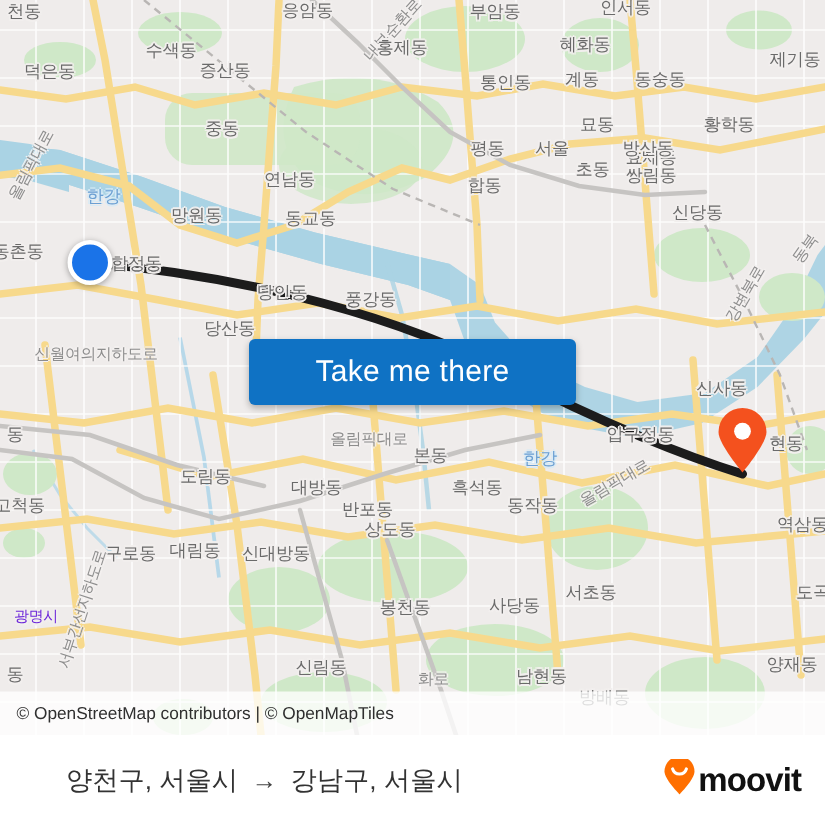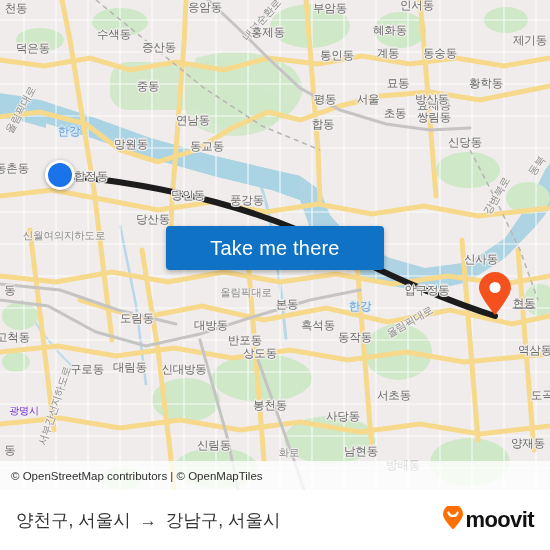--- a/index.html
+++ b/index.html
@@ -79,21 +79,21 @@
     font-size:11.5px;color:#2f2f2f;white-space:nowrap;
   }
 
   
   #footer{
     position:absolute;left:0;top:490px;width:550px;height:60px;
     background:#ffffff;
     display:flex;align-items:center;justify-content:space-between;
     box-sizing:border-box;padding:0 16px 0 16px;
   }
-  #route-summary{display:flex;align-items:center;gap:9px;}
+  #route-summary{display:flex;align-items:center;gap:9px;margin-left:28px;}
   #route-summary .place{font-size:17.5px;color:#333333;white-space:nowrap;}
   #route-summary .arrow{font-size:17px;color:#444444;line-height:1;}
   #moovit-logo{display:flex;align-items:center;gap:1px;}
   #moovit-logo .wordmark{
     font-size:22px;font-weight:bold;color:#111111;letter-spacing:-.6px;
   }
 </style>
 </head>
 <body>
 
@@ -197,21 +197,21 @@
         <div class="maplabel" style="left: 16px; top: 8px;">천동</div>
         <div class="maplabel" style="left: 205px; top: 7px;">응암동</div>
         <div class="maplabel road" style="left: 262px; top: 20px; transform: translate(-50%, -50%) rotate(-48deg);">내부순환로</div>
         <div class="maplabel" style="left: 330px; top: 8px;">부암동</div>
         <div class="maplabel" style="left: 417px; top: 5px;">인서동</div>
         <div class="maplabel" style="left: 114px; top: 34px;">수색동</div>
         <div class="maplabel" style="left: 268px; top: 32px;">홍제동</div>
         <div class="maplabel" style="left: 390px; top: 30px;">혜화동</div>
         <div class="maplabel" style="left: 530px; top: 40px;">제기동</div>
         <div class="maplabel" style="left: 33px; top: 48px;">덕은동</div>
-        <div class="maplabel" style="left: 150px; top: 47px; margin-left: 9px;">증산동</div>
+        <div class="maplabel" style="left: 150px; top: 47px;">증산동</div>
         <div class="maplabel" style="left: 337px; top: 55px;">통인동</div>
         <div class="maplabel" style="left: 388px; top: 53px;">계동</div>
         <div class="maplabel" style="left: 440px; top: 53px;">동숭동</div>
         <div class="maplabel road" style="left: 21px; top: 110px; transform: translate(-50%, -50%) rotate(-62deg);">올림픽대로</div>
         <div class="maplabel" style="left: 148px; top: 86px;">중동</div>
         <div class="maplabel" style="left: 325px; top: 99px;">평동</div>
         <div class="maplabel" style="left: 368px; top: 99px;">서울</div>
         <div class="maplabel" style="left: 398px; top: 83px;">묘동</div>
         <div class="maplabel" style="left: 434px; top: 80px; margin-top: 25px;">효제동</div>
         <div class="maplabel" style="left: 486px; top: 83px;">황학동</div>
@@ -230,38 +230,38 @@
         <div class="maplabel" style="left: 247px; top: 200px;">풍강동</div>
         <div class="maplabel road" style="left: 497px; top: 196px; transform: translate(-50%, -50%) rotate(-60deg);">강변북로</div>
         <div class="maplabel road" style="left: 537px; top: 166px; transform: translate(-50%, -50%) rotate(-55deg);">동북</div>
         <div class="maplabel road" style="left: 64px; top: 236px;">신월여의지하도로</div>
         <div class="maplabel" style="left: 153px; top: 219px;">당산동</div>
         <div class="maplabel" style="left: 481px; top: 259px;">신사동</div>
         <div class="maplabel road" style="left: 246px; top: 293px;">올림픽대로</div>
         <div class="maplabel" style="left: 287px; top: 304px;">본동</div>
         <div class="maplabel water" style="left: 360px; top: 306px;">한강</div>
         <div class="maplabel" style="left: 427px; top: 290px;">압구정동</div>
-        <div class="maplabel" style="left: 524px; top: 303px; text-decoration: underline;">현동</div>
+        <div class="maplabel" style="left: 524px; top: 296px;">현동</div>
         <div class="maplabel" style="left: 10px; top: 290px;">동</div>
         <div class="maplabel" style="left: 137px; top: 318px;">도림동</div>
         <div class="maplabel" style="left: 211px; top: 325px;">대방동</div>
         <div class="maplabel" style="left: 318px; top: 325px;">흑석동</div>
         <div class="maplabel" style="left: 355px; top: 337px;">동작동</div>
         <div class="maplabel road" style="left: 410px; top: 322px; transform: translate(-50%, -50%) rotate(-30deg);">올림픽대로</div>
         <div class="maplabel" style="left: 13px; top: 337px;">고척동</div>
         <div class="maplabel" style="left: 87px; top: 369px;">구로동</div>
         <div class="maplabel" style="left: 130px; top: 367px;">대림동</div>
         <div class="maplabel" style="left: 184px; top: 369px;">신대방동</div>
         <div class="maplabel" style="left: 260px; top: 353px;">상도동</div>
         <div class="maplabel" style="left: 245px; top: 340px;">반포동</div>
         <div class="maplabel" style="left: 535px; top: 350px;">역삼동</div>
         <div class="maplabel road" style="left: 55px; top: 406px; transform: translate(-50%, -50%) rotate(-72deg);">서부간선지하도로</div>
         <div class="maplabel big" style="left: 24px; top: 411px;">광명시</div>
         <div class="maplabel" style="left: 270px; top: 405px;">봉천동</div>
-        <div class="maplabel" style="left: 343px; top: 416px;">사당동</div>
+        <div class="maplabel" style="left: 343px; top: 404px;">사당동</div>
         <div class="maplabel" style="left: 394px; top: 395px;">서초동</div>
         <div class="maplabel" style="left: 542px; top: 395px;">도곡</div>
         <div class="maplabel" style="left: 403px; top: 425px; margin-top: 40px;">방배동</div>
         <div class="maplabel" style="left: 214px; top: 445px;">신림동</div>
         <div class="maplabel" style="left: 361px; top: 451px;">남현동</div>
         <div class="maplabel road" style="left: 289px; top: 453px;">화로</div>
         <div class="maplabel" style="left: 10px; top: 450px;">동</div>
         <div class="maplabel" style="left: 528px; top: 443px;">양재동</div>
       </div>
 

